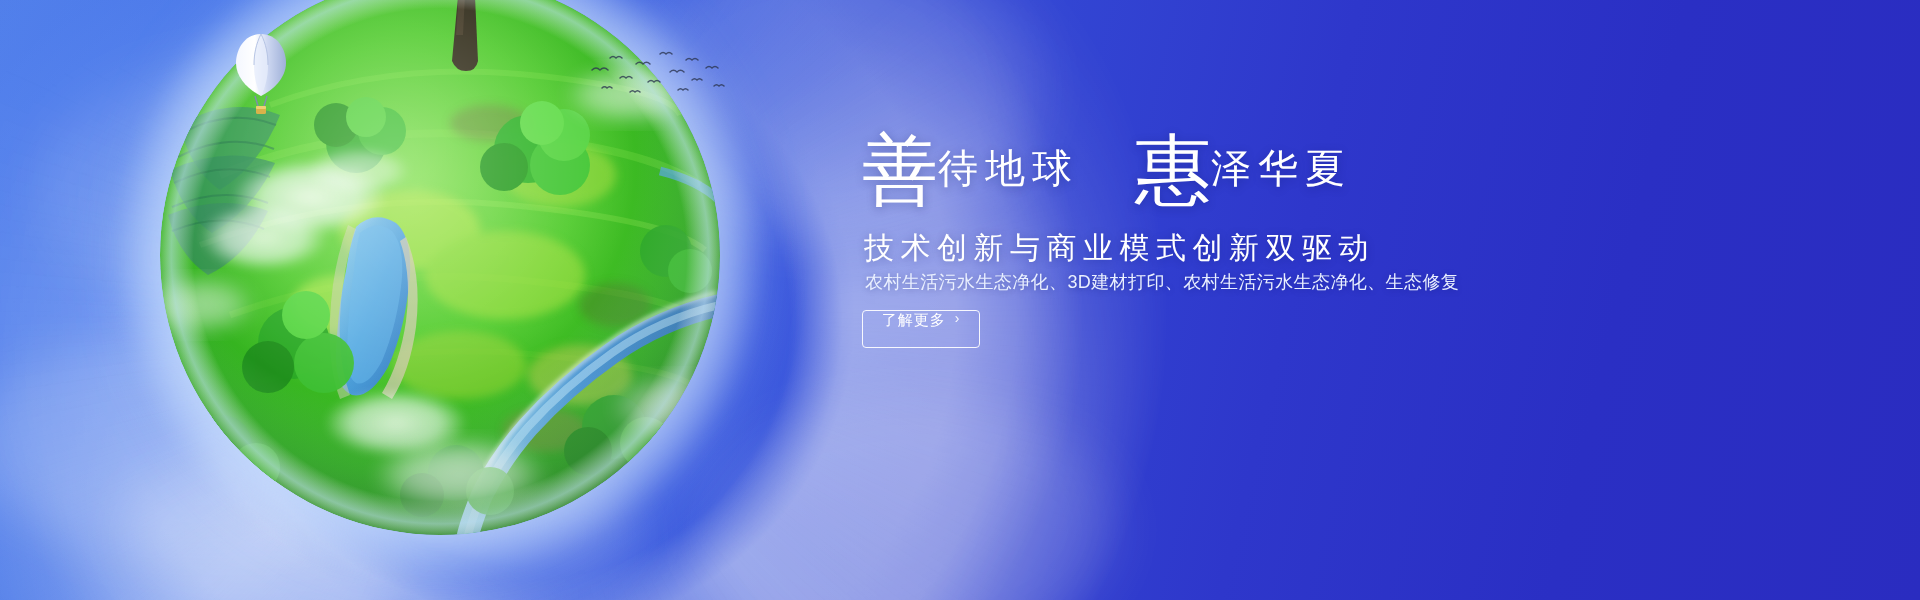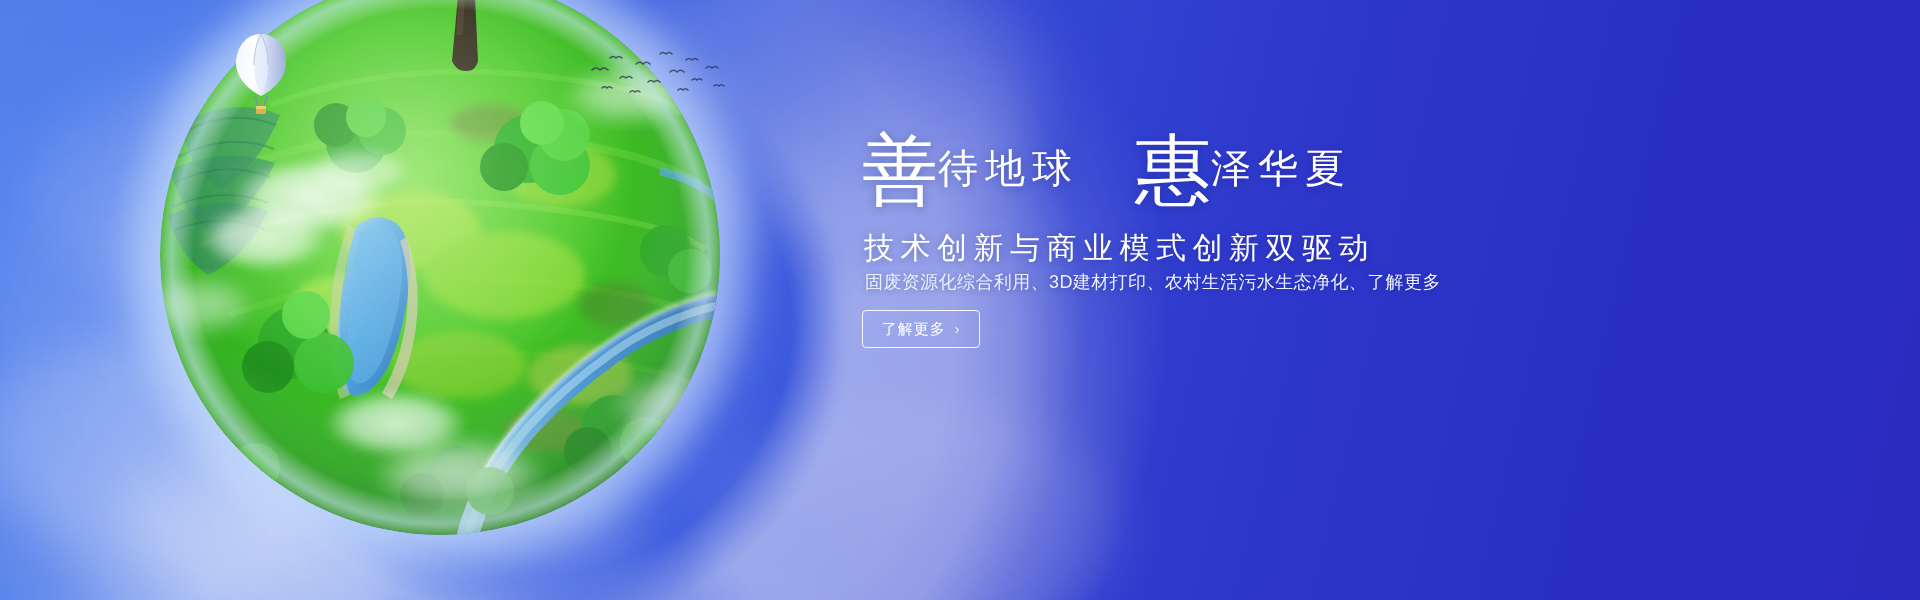--- a/index.html
+++ b/index.html
@@ -94,21 +94,21 @@
     text-shadow:0 1px 8px rgba(10,20,90,0.30);
   }
   .desc{
     position:absolute; left:3px; top:270px;
     font-size:18px; color:#eaf0ff; letter-spacing:0.4px; white-space:nowrap;
     text-shadow:0 1px 6px rgba(10,20,90,0.30);
   }
 
   .cta{
     position:absolute; left:0; top:310px;
-    display:inline-flex; align-items:center; justify-content:center; gap:9px;
+    display:inline-flex; justify-content:center; gap:9px;
     width:118px; height:38px;
     border:1px solid rgba(255,255,255,0.92);
     border-radius:4px; background:transparent;
     color:#ffffff; font-size:15px; letter-spacing:1px; cursor:pointer;
   }
   .cta .chev{ font-size:14px; line-height:1; opacity:0.95; }
 </style>
 </head>
 <body>
 
@@ -331,21 +331,21 @@
   </svg>
 
   <div class="content">
 
     <div class="headline">
       <span class="hl-big">善</span><span class="hl-small">待地球</span><span class="hl-gap"></span><span class="hl-big">惠</span><span class="hl-small">泽华夏</span>
     </div>
 
     <div class="subtitle">技术创新与商业模式创新双驱动</div>
 
-    <div class="desc">固废资源化综合利用、3D建材打印、农村生活污水生态净化、了解更多</div>
+    <div class="desc">农村生活污水生态净化、3D建材打印、农村生活污水生态净化、生态修复</div>
 
     <button class="cta">
       <span>了解更多</span>
       <span class="chev">›</span>
     </button>
 
   </div>
 </div>
 
 </body></html>

